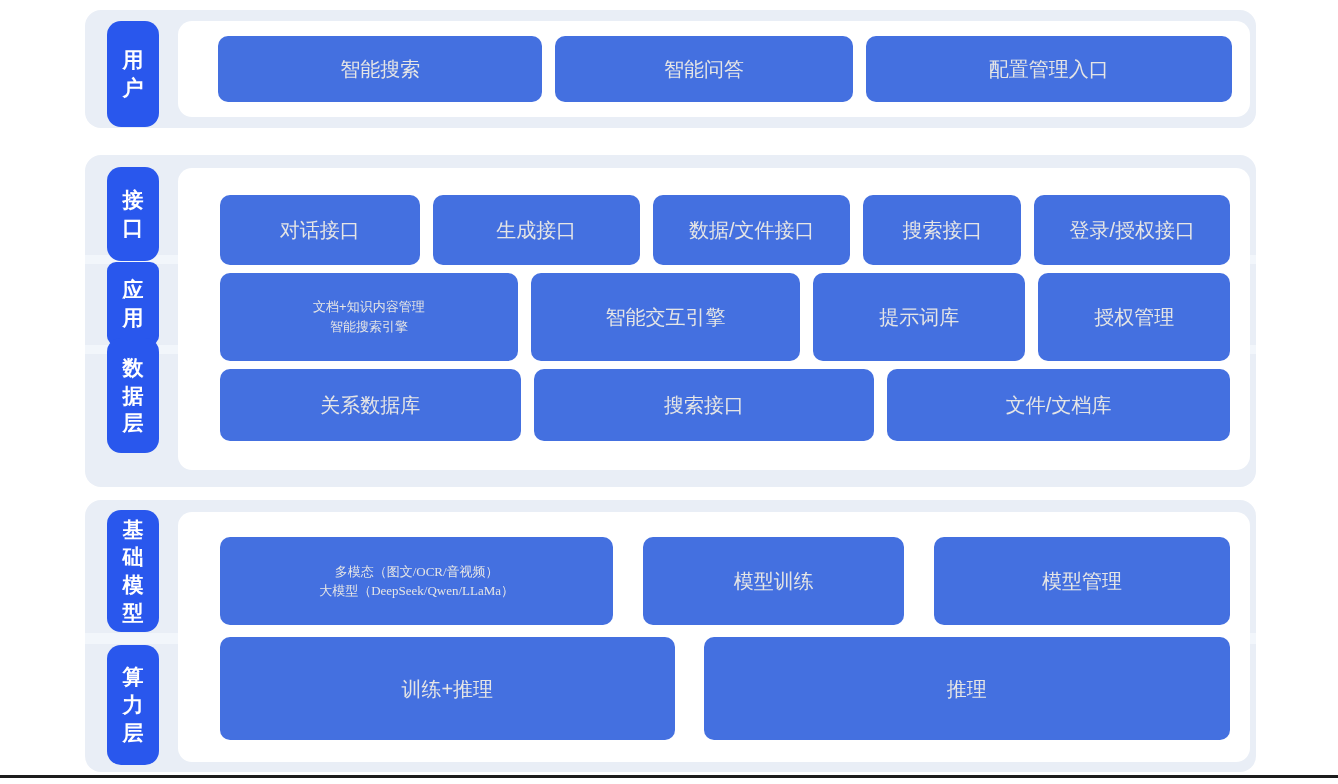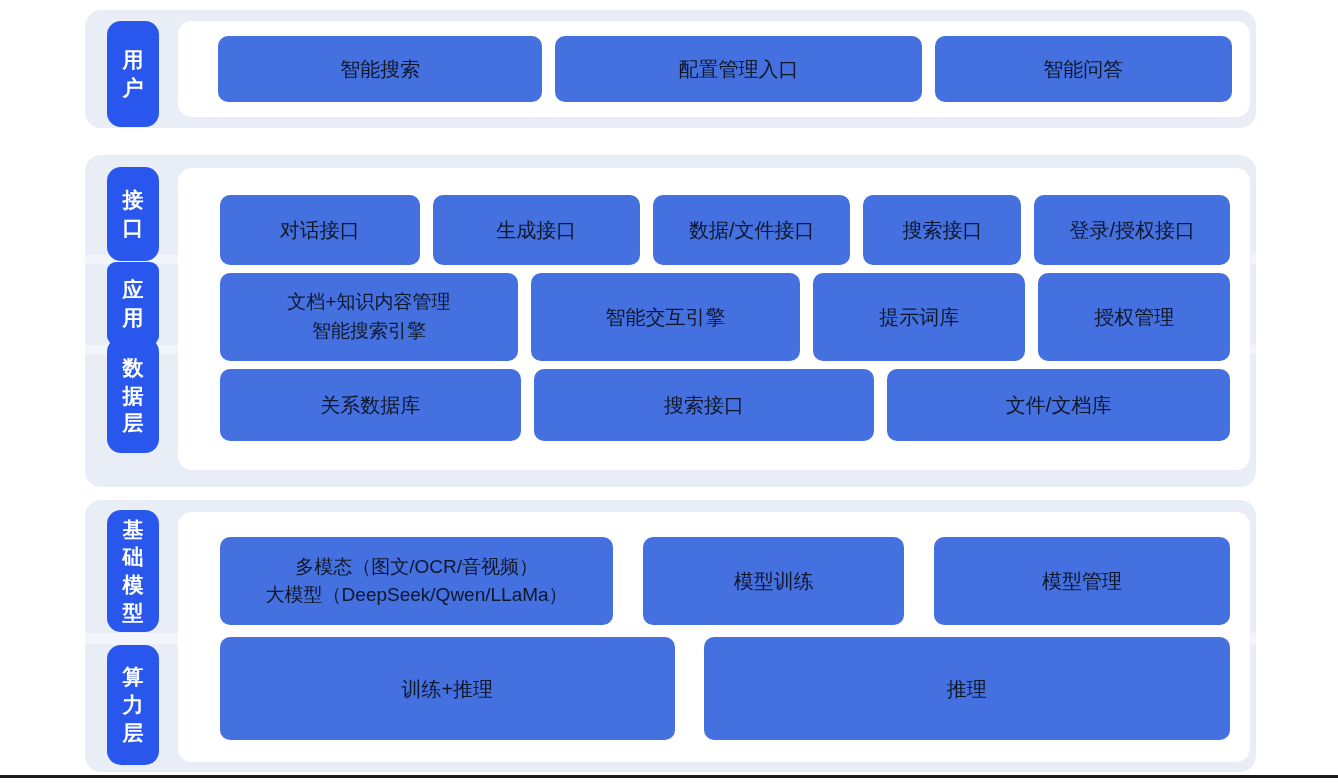--- a/index.html
+++ b/index.html
@@ -47,54 +47,54 @@
   #panel-user .rows { padding: 12px 18px 12px 40px; gap: 14px; }
   #panel-mid  .rows { padding: 15px 20px 18px 42px; gap: 8px; }
   #panel-base .rows { padding: 24px 20px 21px 42px; gap: 12px; }
 
   .row { display: flex; gap: 13px; }
   .row-h66  { height: 66px; }
   .row-h70  { height: 70px; }
   .row-h88  { height: 88px; }
   .row-h72  { height: 72px; }
   .row-h103 { height: 103px; }
-  .row-gap30 { gap: 30px; }
+  .row-gap30 { gap: 30px; font-family: Liberation Serif, serif; }
   .row-gap15 { gap: 29px; }
 
   .btn {
-    background: #4470e0; border-radius: 10px; color: #0f172a;
+    background: #4470e0; border-radius: 10px; color: #e5e5e5;
     display: flex; flex-direction: column; align-items: center; justify-content: center;
     font-size: 20px; text-align: center; line-height: 1.3;
   }
   .btn .line { display: block; }
-  .btn-multiline { font-size: 19px; line-height: 1.5; }
+  .btn-multiline { font-size: 13px; line-height: 1.5; }
 
   #bottom-rule {
     position: absolute; left: 0; top: 775px; width: 1338px; height: 3px;
     background: #1c1c1c; z-index: 5;
   }
 </style>
 </head>
 <body>
 
 <div class="panel" id="panel-user">
   <div class="pill" style="top:11px; height:106px;">
     <span class="pill-text">用户</span>
   </div>
   <div class="container">
     <div class="rows">
       <div class="row row-h66">
         <div class="btn" style="flex:324">
           <span class="line">智能搜索</span>
         </div>
+        <div class="btn" style="flex:297">
+          <span class="line">智能问答</span>
+        </div>
         <div class="btn" style="flex:366">
           <span class="line">配置管理入口</span>
-        </div>
-        <div class="btn" style="flex:297">
-          <span class="line">智能问答</span>
         </div>
       </div>
     </div>
   </div>
 </div>
 
 <div class="panel" id="panel-mid">
   <div class="stripe" style="top:100px;"></div>
   <div class="stripe" style="top:190px;"></div>
 

